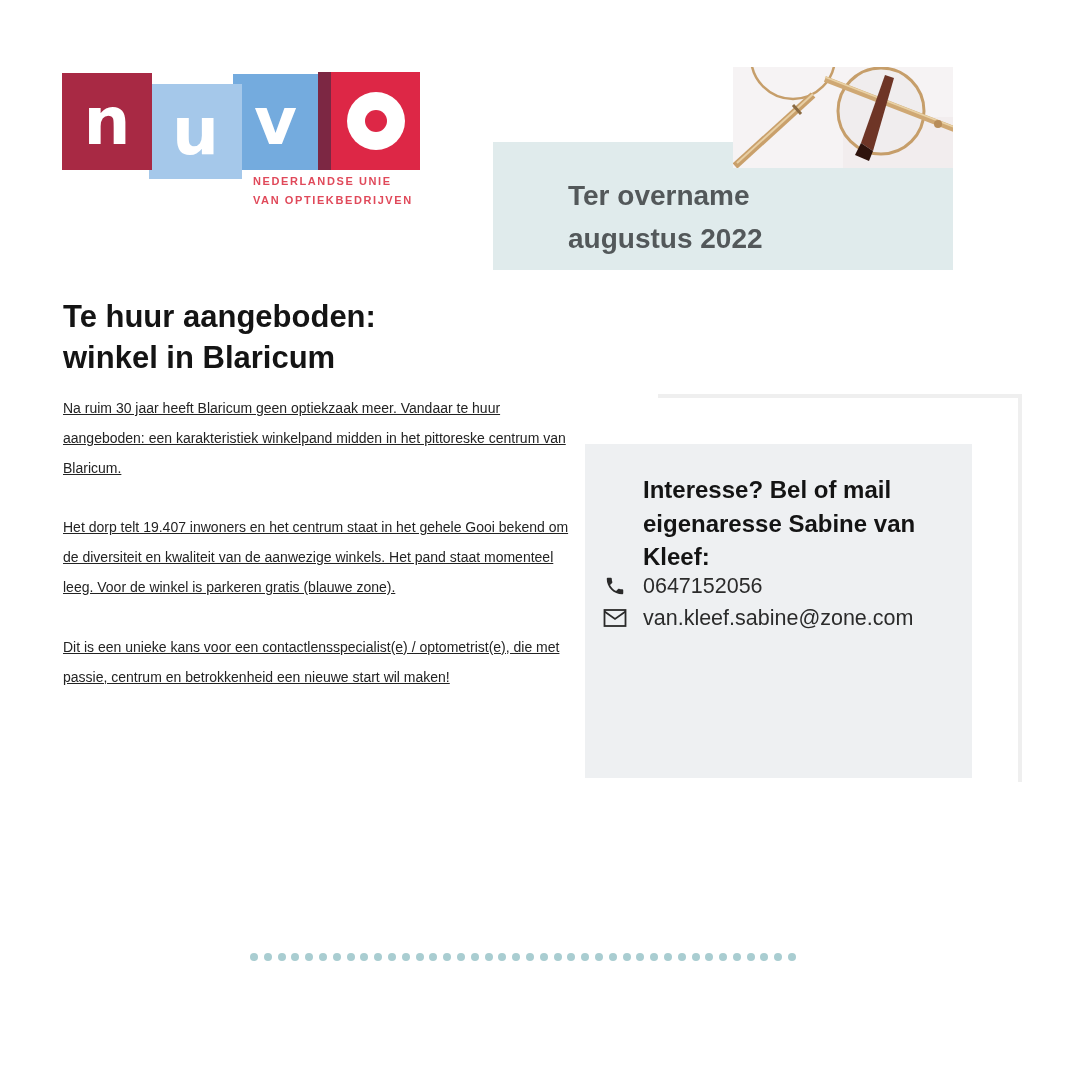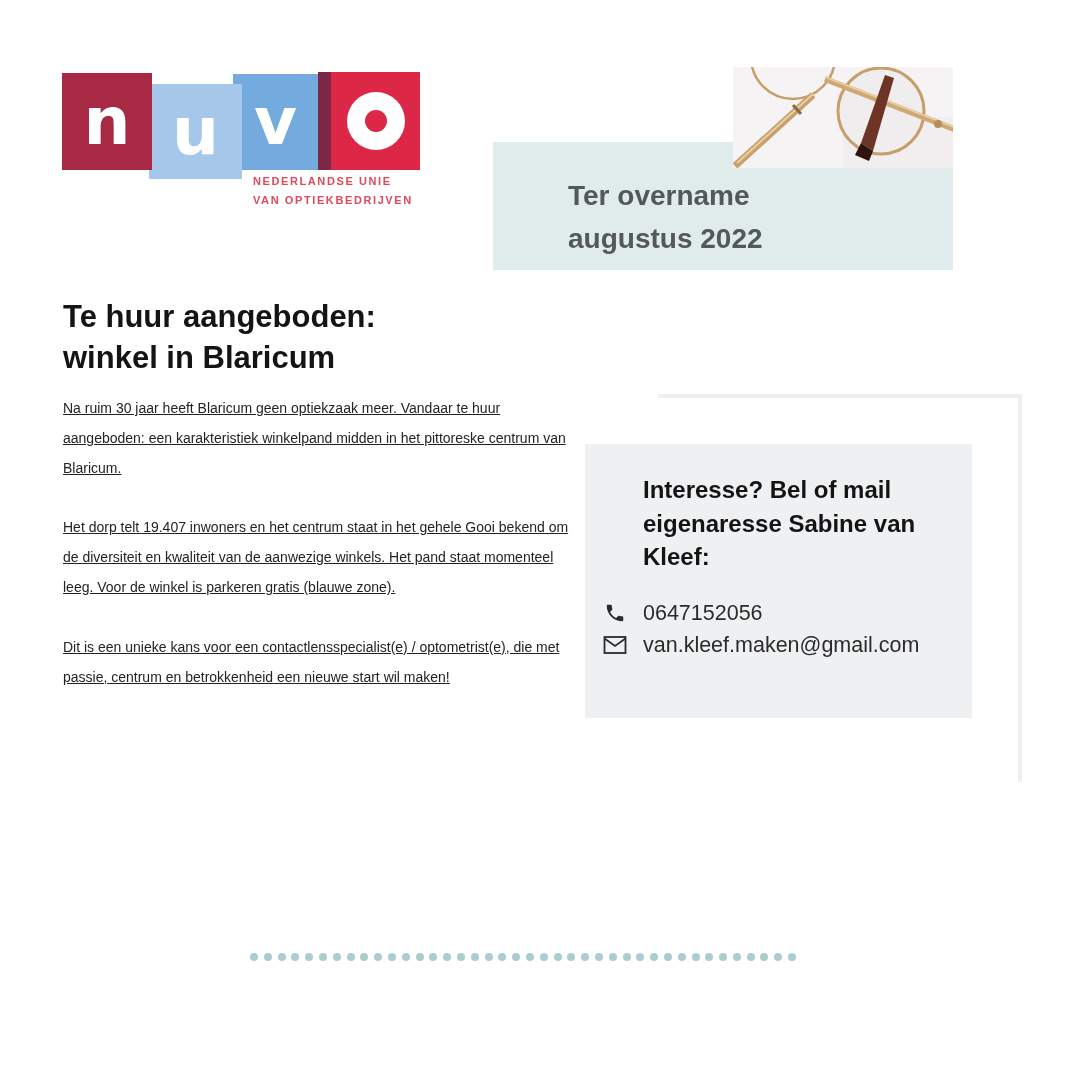--- a/index.html
+++ b/index.html
@@ -39,25 +39,25 @@
 
   
   .main-heading{left:63px;top:296px;color:var(--heading_black);font-weight:700;
     font-size:31px;line-height:41px;}
   .body-copy{left:63px;top:394px;width:507px;font-size:14px;line-height:29.8px;color:var(--text_dark);text-decoration:underline;}
   .body-copy p{margin-bottom:30px;}
 
   
   .frame{left:658px;top:394px;width:364px;height:388px;
     border-top:4px solid var(--frame_gray);border-right:4px solid var(--frame_gray);}
-  .contact-box{left:585px;top:444px;width:387px;height:274px;background:var(--box_bg);
+  .contact-box{left:585px;top:444px;width:387px;height:334px;background:var(--box_bg);
     padding:29px 20px 12px 58px;}
   .contact-heading{color:var(--heading_black);font-weight:700;font-size:24px;
     line-height:33.5px;width:312px;}
-  .contact-rows{margin-top:27px;margin-left:-40px;}
+  .contact-rows{margin-left:-40px;}
   .contact-row{display:flex;align-items:center;margin-bottom:7px;}
   .contact-icon{width:24px;height:24px;flex:0 0 24px;display:flex;align-items:center;justify-content:center;}
   .contact-row span{margin-left:16px;font-size:21.5px;color:#2b2b2b;}
 
   
   .dots{left:250px;top:953px;display:flex;gap:5.8px;}
   .dot{width:8px;height:8px;border-radius:50%;background:var(--dot_teal);flex:0 0 8px;}
 </style>
 </head>
 <body>
@@ -136,21 +136,21 @@
       </div>
       <span>0647152056</span>
     </div>
     <div class="contact-row">
       <div class="contact-icon">
         <svg width="24" height="20" viewBox="0 0 24 20" fill="none" stroke="#2a2a2a" stroke-width="1.8">
           <rect x="1.5" y="2" width="21" height="16"></rect>
           <path d="M1.5 3.5 L12 11 L22.5 3.5"></path>
         </svg>
       </div>
-      <span>van.kleef.maken@gmail.com</span>
+      <span>van.kleef.sabine@zone.com</span>
     </div>
   </div>
 </div>
 
 <div class="abs dots" id="dots">
     <div class="dot"></div>
     <div class="dot"></div>
     <div class="dot"></div>
     <div class="dot"></div>
     <div class="dot"></div>

